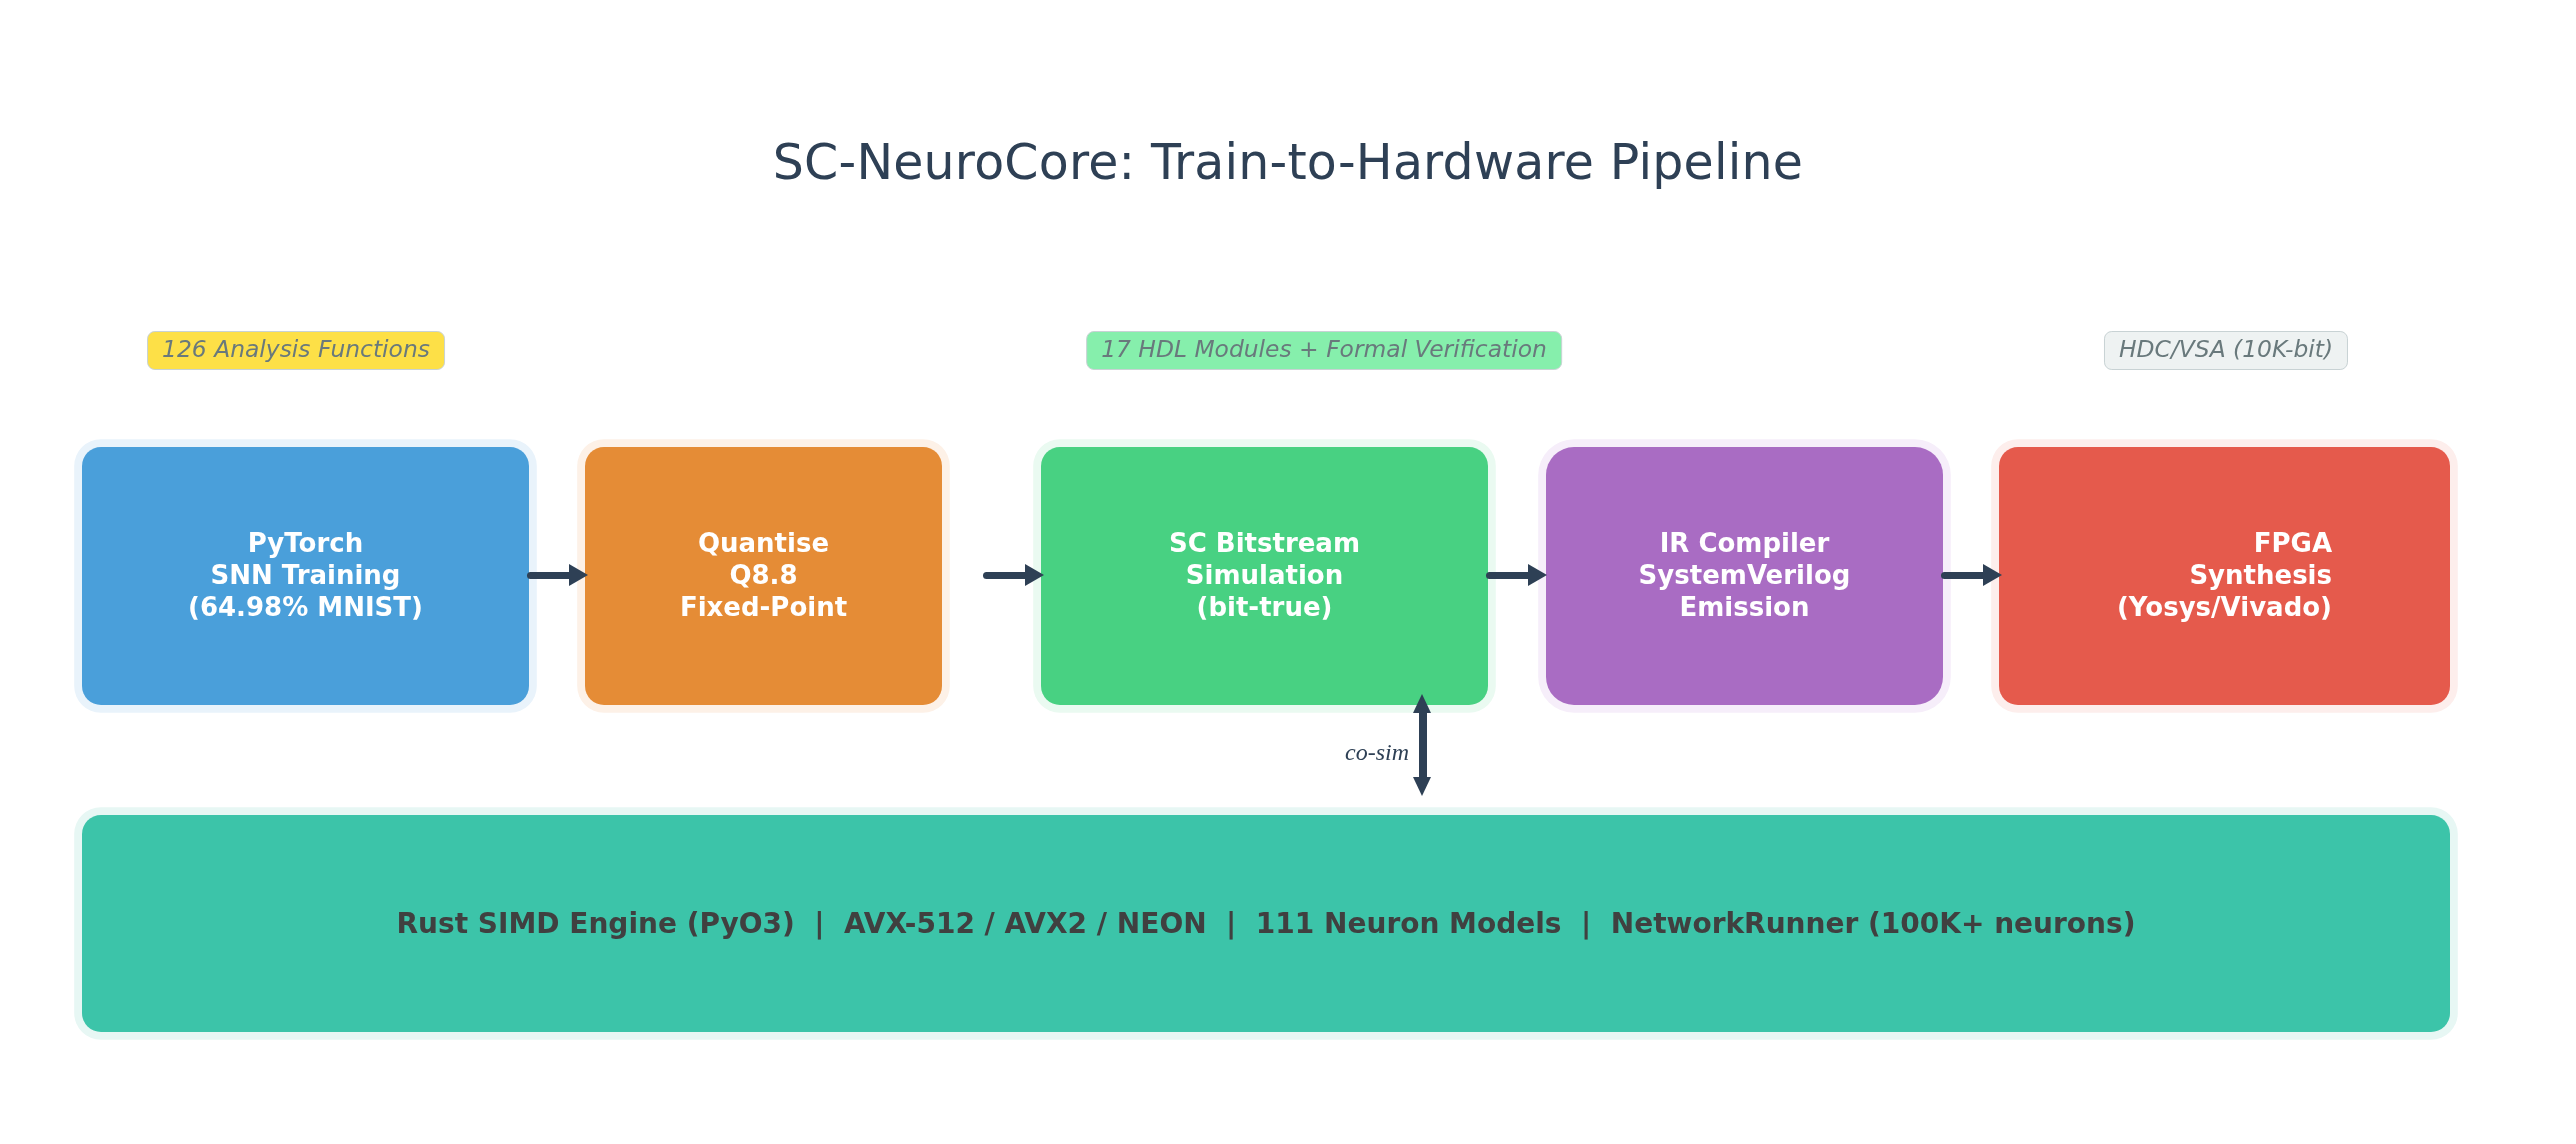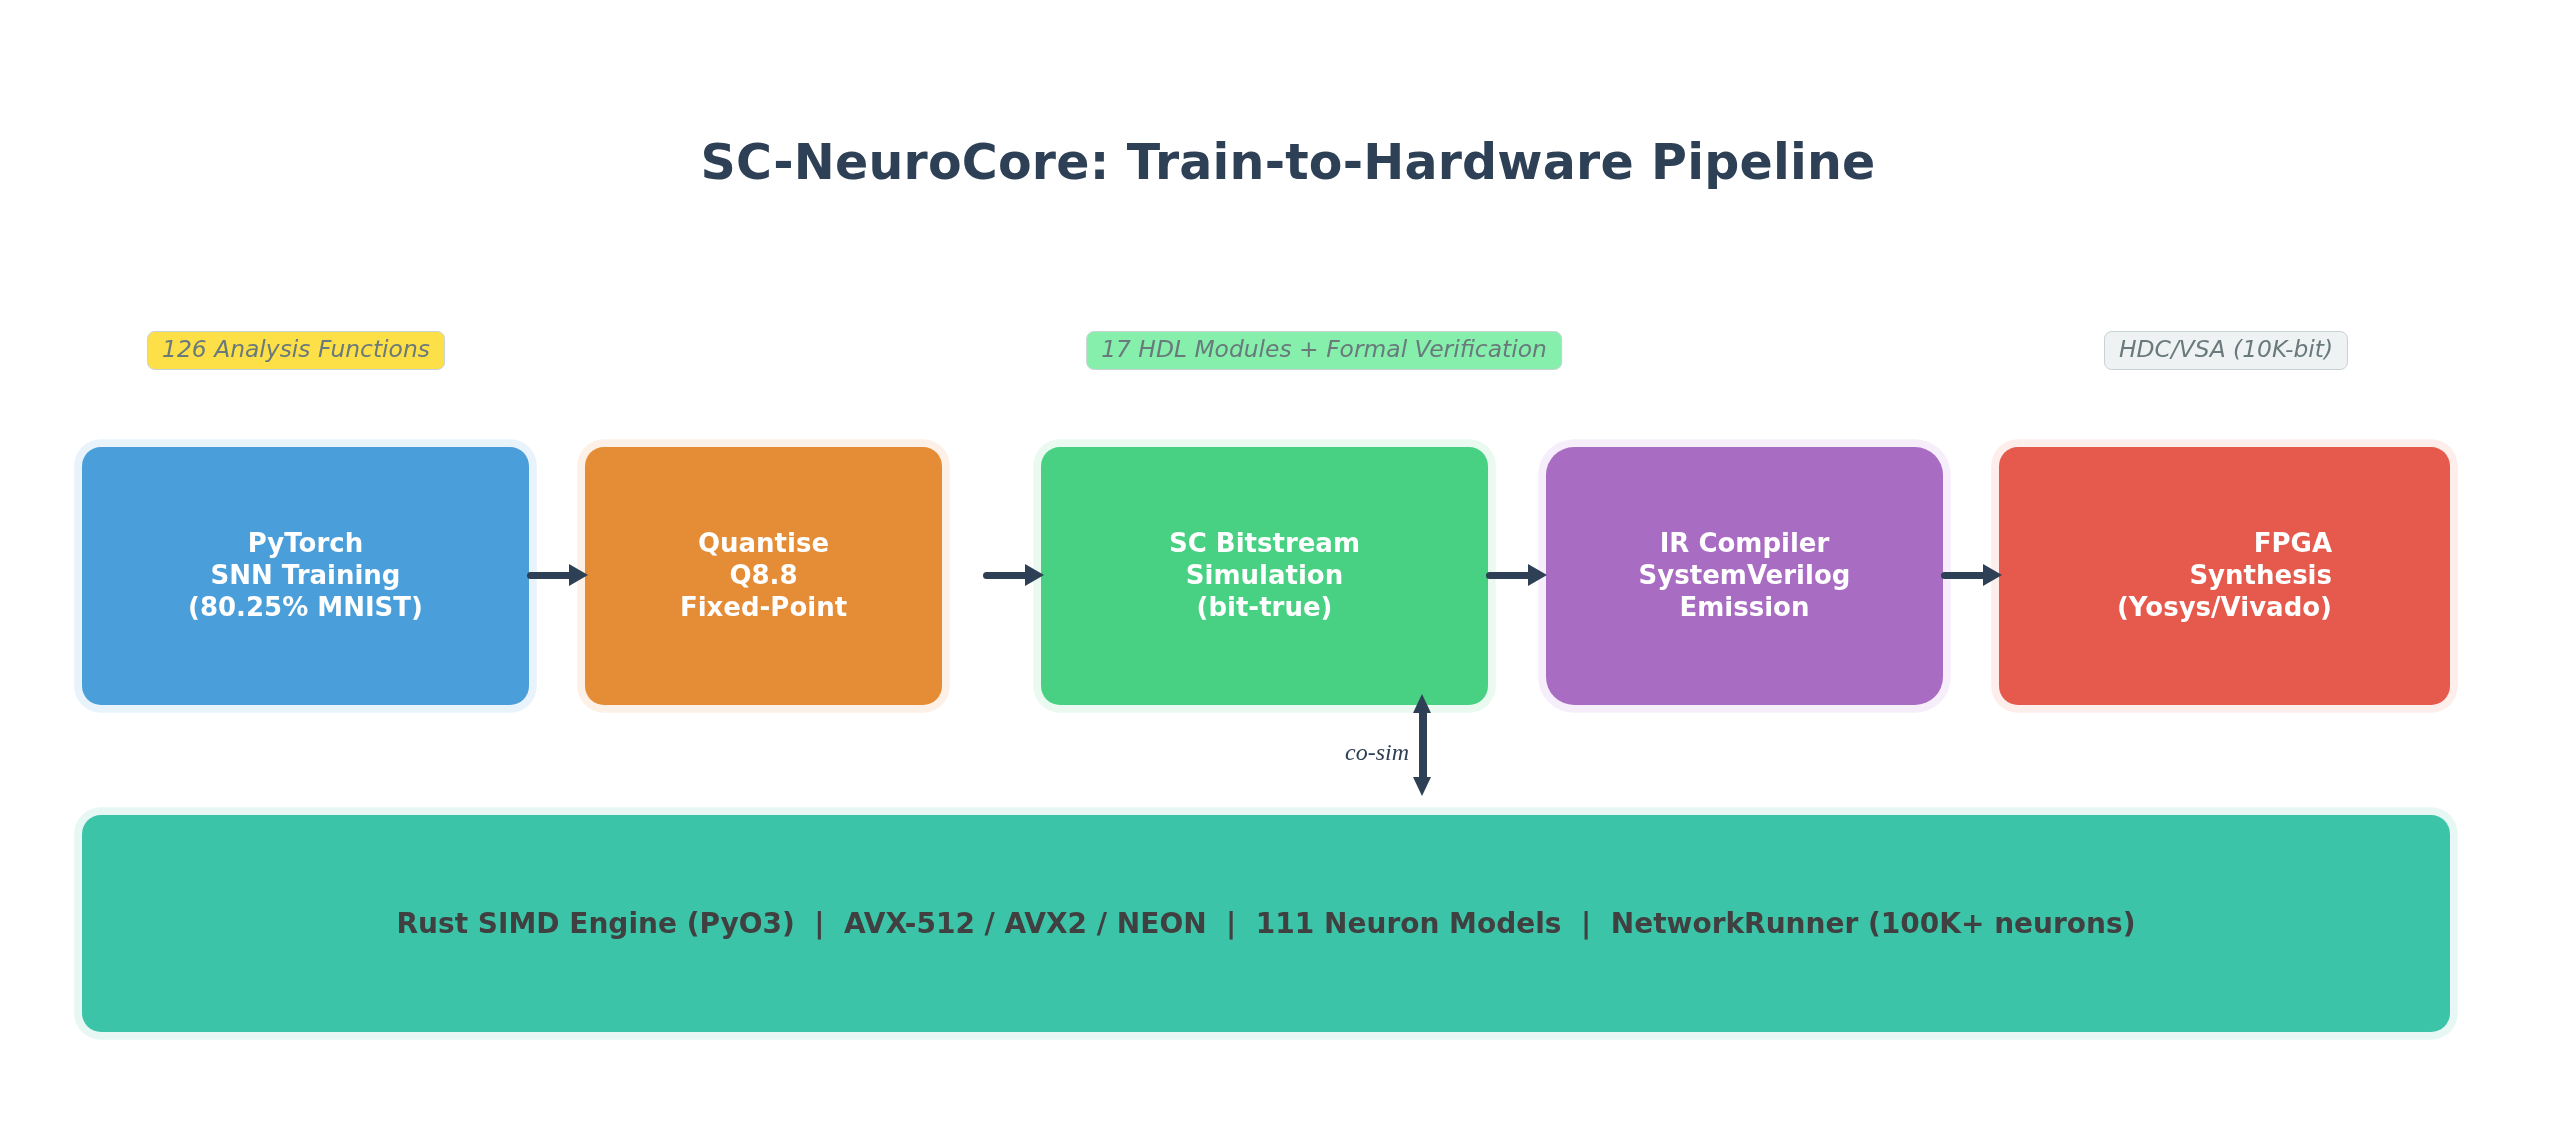--- a/index.html
+++ b/index.html
@@ -16,21 +16,21 @@
   }
 
   
   .title {
     position: absolute;
     top: 134px;
     left: 0;
     width: 2576px;
     text-align: center;
     font-size: 49px;
-    font-weight: bold;
+    font-weight: normal;
     color: #2e4055;
     letter-spacing: 0.2px;
     font-family: "DejaVu Sans", "Liberation Sans", sans-serif;
   }
 
   
   .pill {
     position: absolute;
     top: 331px;
     transform: translateX(-50%);
@@ -160,21 +160,21 @@
 
 <div class="title">SC-NeuroCore: Train-to-Hardware Pipeline</div>
 
 <div class="pill" id="pill-0" style="left: 296px; background: #fde047; border-color: rgb(200, 210, 212); color: rgb(105, 121, 124);">126 Analysis Functions</div>
 <div class="pill" id="pill-1" style="left: 1324px; background: #86efac; border-color: rgb(200, 210, 212); color: rgb(105, 121, 124);">17 HDL Modules + Formal Verification</div>
 <div class="pill" id="pill-2" style="left: 2226px; background: rgb(238, 242, 242); border-color: rgb(200, 210, 212); color: rgb(105, 121, 124);">HDC/VSA (10K-bit)</div>
 
 <div class="stage" id="stage-0" style="left: 82px; width: 447px; background: rgb(74, 159, 218); box-shadow: rgb(233, 243, 251) 0px 0px 0px 7.8px;">
   <span class="stage-label">PyTorch
 SNN Training
-(80.25% MNIST)</span>
+(64.98% MNIST)</span>
 </div>
 <div class="stage" id="stage-1" style="left: 585px; width: 357px; background: rgb(229, 140, 54); box-shadow: rgb(253, 241, 231) 0px 0px 0px 7.8px;">
   <span class="stage-label">Quantise
 Q8.8
 Fixed-Point</span>
 </div>
 <div class="stage" id="stage-2" style="left: 1041px; width: 447px; background: rgb(72, 209, 130); box-shadow: rgb(234, 250, 241) 0px 0px 0px 7.8px;">
   <span class="stage-label">SC Bitstream
 Simulation
 (bit-true)</span>

